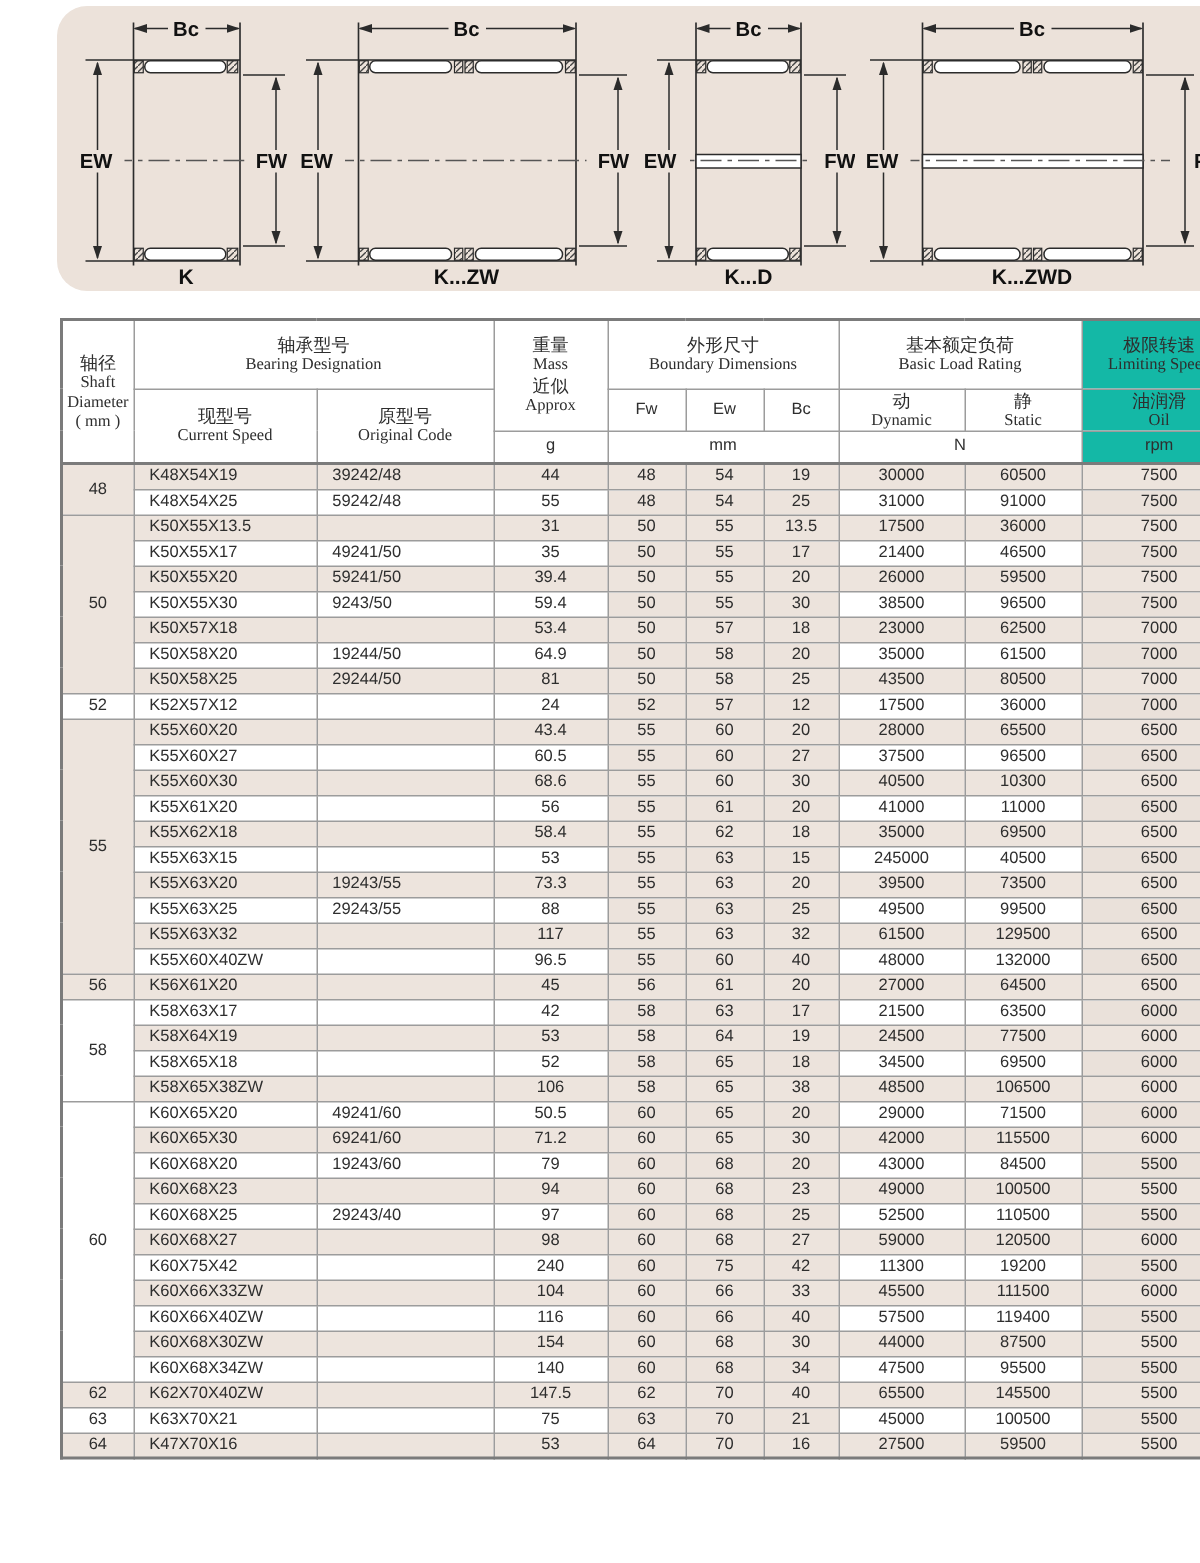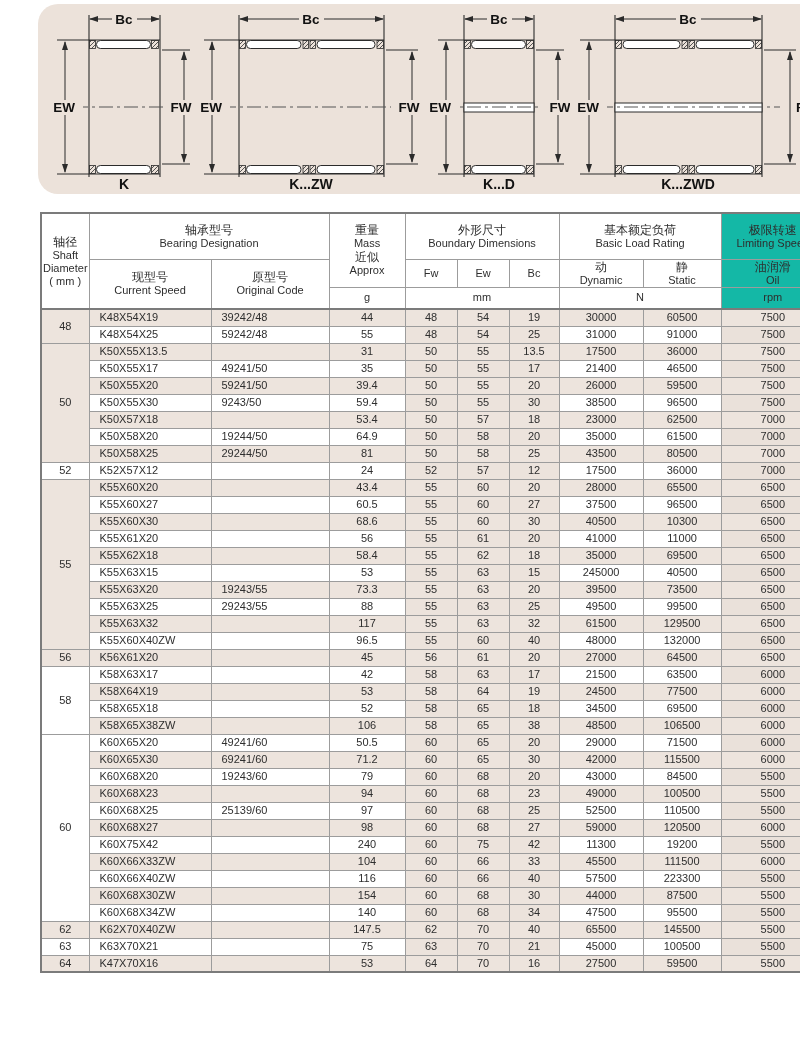--- a/index.html
+++ b/index.html
@@ -21,21 +21,21 @@
   table.spec { border-collapse:collapse; table-layout:fixed; width:784px; margin:12px 8px 16px 8px;
                font-size:11px; color:#2e2e2e; border:2px solid #7b7b7b; }
   .spec th, .spec td { border:1px solid #9c9c9c; text-align:center; padding:0; line-height:1.18;
                        overflow:hidden; white-space:nowrap; font-weight:normal; }
   .spec thead th { background:#ffffff; vertical-align:middle; }
   .spec thead tr.h1 { height:46px; }
   .spec thead tr.h2 { height:26px; }
   .spec thead tr.h3 { height:22px; }
   .spec thead { border-bottom:2px solid #7b7b7b; }
   .cn { display:block; font-size:12px; }
-  .en { display:block; font-size:11px; }
+  .en { display:block; font-size:11px;font-family:Liberation Serif, serif; }
   .unit { font-size:11px; }
   .spec tbody tr { height:17px; }
   .spec tbody td { background:#ffffff; }
   .spec tbody tr.alt td { background:#ede4dd; }
   .spec td.dimcol { background:#ece3dc; }
   .spec td.rpmcol { background:#eae1da; }
   .spec th.rpmhead { background:#14b8a6; }
   .spec td.shaft-cell { background:#ffffff; }
   .spec td.code-cell { text-align:left; padding-left:10px; }
   .spec tbody tr.group-first td { border-top:1px solid #858585; }
@@ -578,21 +578,21 @@
           <td>94</td>
           <td class="dimcol">60</td>
           <td class="dimcol">68</td>
           <td class="dimcol">23</td>
           <td>49000</td>
           <td>100500</td>
           <td class="rpmcol">5500</td>
         </tr>
         <tr>
           <td class="code-cell">K60X68X25</td>
-          <td class="code-cell">25139/60</td>
+          <td class="code-cell">29243/40</td>
           <td>97</td>
           <td class="dimcol">60</td>
           <td class="dimcol">68</td>
           <td class="dimcol">25</td>
           <td>52500</td>
           <td>110500</td>
           <td class="rpmcol">5500</td>
         </tr>
         <tr class="alt">
           <td class="code-cell">K60X68X27</td>
@@ -628,21 +628,21 @@
           <td class="rpmcol">6000</td>
         </tr>
         <tr>
           <td class="code-cell">K60X66X40ZW</td>
           <td class="code-cell"></td>
           <td>116</td>
           <td class="dimcol">60</td>
           <td class="dimcol">66</td>
           <td class="dimcol">40</td>
           <td>57500</td>
-          <td>223300</td>
+          <td>119400</td>
           <td class="rpmcol">5500</td>
         </tr>
         <tr class="alt">
           <td class="code-cell">K60X68X30ZW</td>
           <td class="code-cell"></td>
           <td>154</td>
           <td class="dimcol">60</td>
           <td class="dimcol">68</td>
           <td class="dimcol">30</td>
           <td>44000</td>

